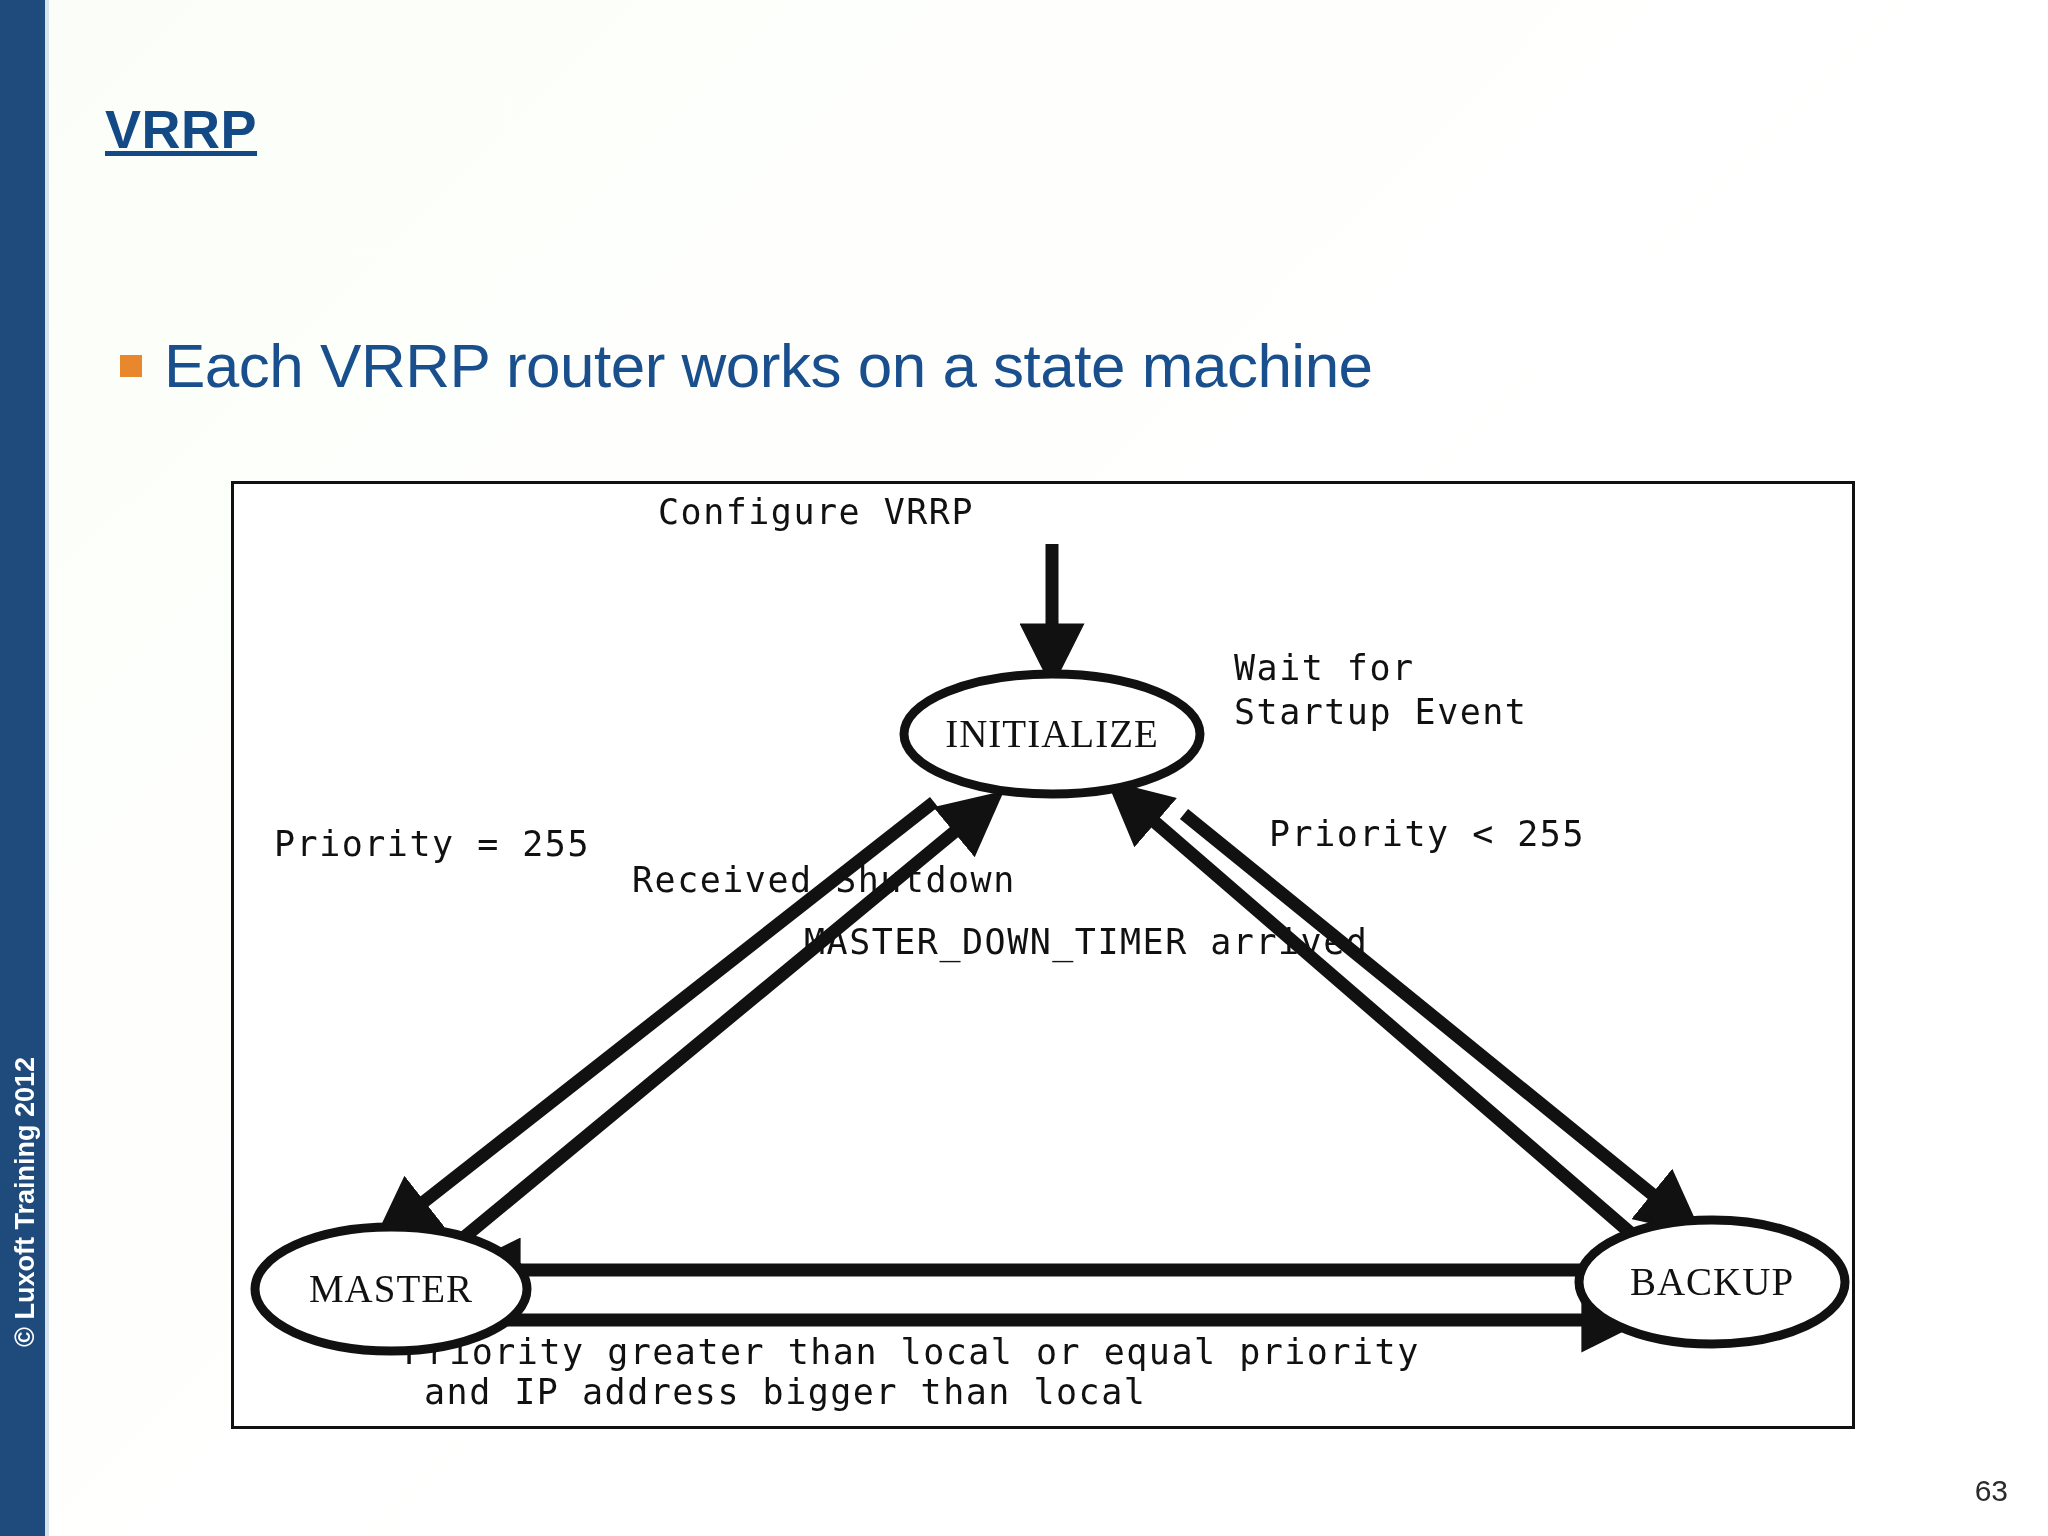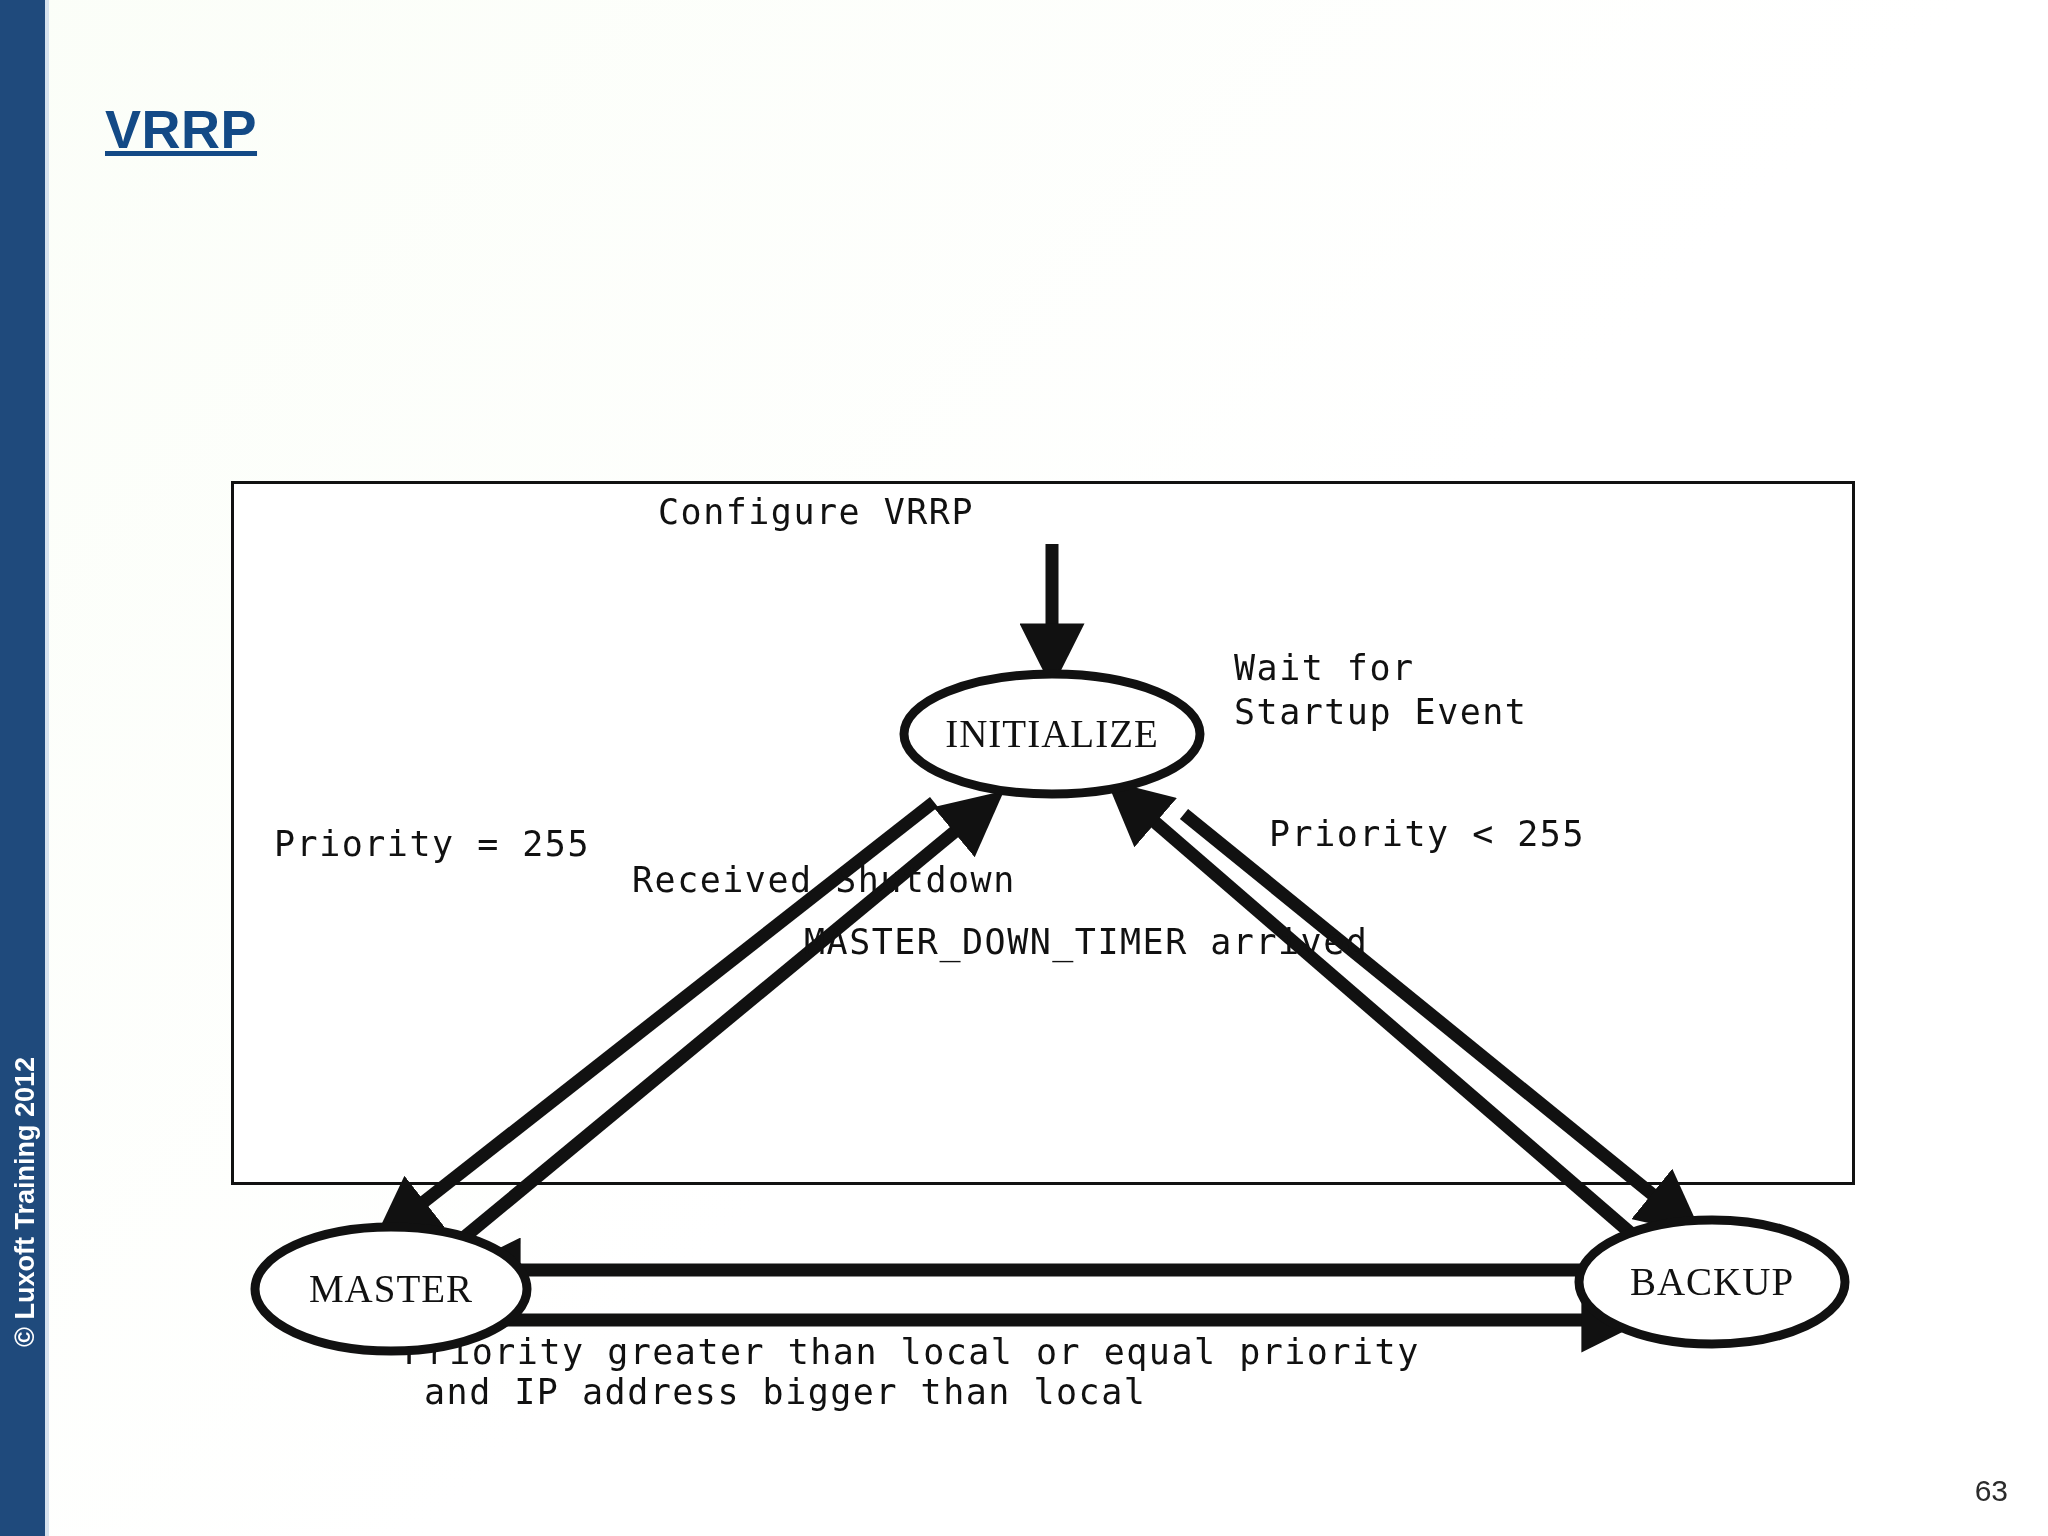--- a/index.html
+++ b/index.html
@@ -87,21 +87,21 @@
     white-space: nowrap;
     letter-spacing: -0.5px;
   }
 
   
   #diagram-frame {
     position: absolute;
     left: 231px;
     top: 481px;
     width: 1624px;
-    height: 704px;
+    height: 948px;
     border: 3px solid #111111;
     background: #ffffff;
     box-sizing: border-box;
     padding-left: 25px;
   }
   #diagram-svg {
     position: absolute;
     left: 0;
     top: 0;
     width: 1624px;
@@ -152,20 +152,24 @@
 
 <div id="slide">
 
   <div id="sidebar-band">
     <div id="copyright">© Luxoft Training 2012</div>
   </div>
   <div id="sidebar-rule"></div>
 
   <div id="slide-title">VRRP</div>
 
+  <div id="bullet-row">
+    <span id="bullet-marker"></span>
+    <span id="bullet-text">Each VRRP router works on a state machine</span>
+  </div>
 
   <div id="diagram-frame">
     <svg id="diagram-svg" viewBox="0 0 1624 984" xmlns="http://www.w3.org/2000/svg">
 
       <defs>
         <marker id="arrowhead" markerWidth="5" markerHeight="5" refX="2.2" refY="2.5" orient="auto" markerUnits="strokeWidth">
           <path d="M0,0 L5,2.5 L0,5 z" class="edge-head"></path>
         </marker>
       </defs>
 

